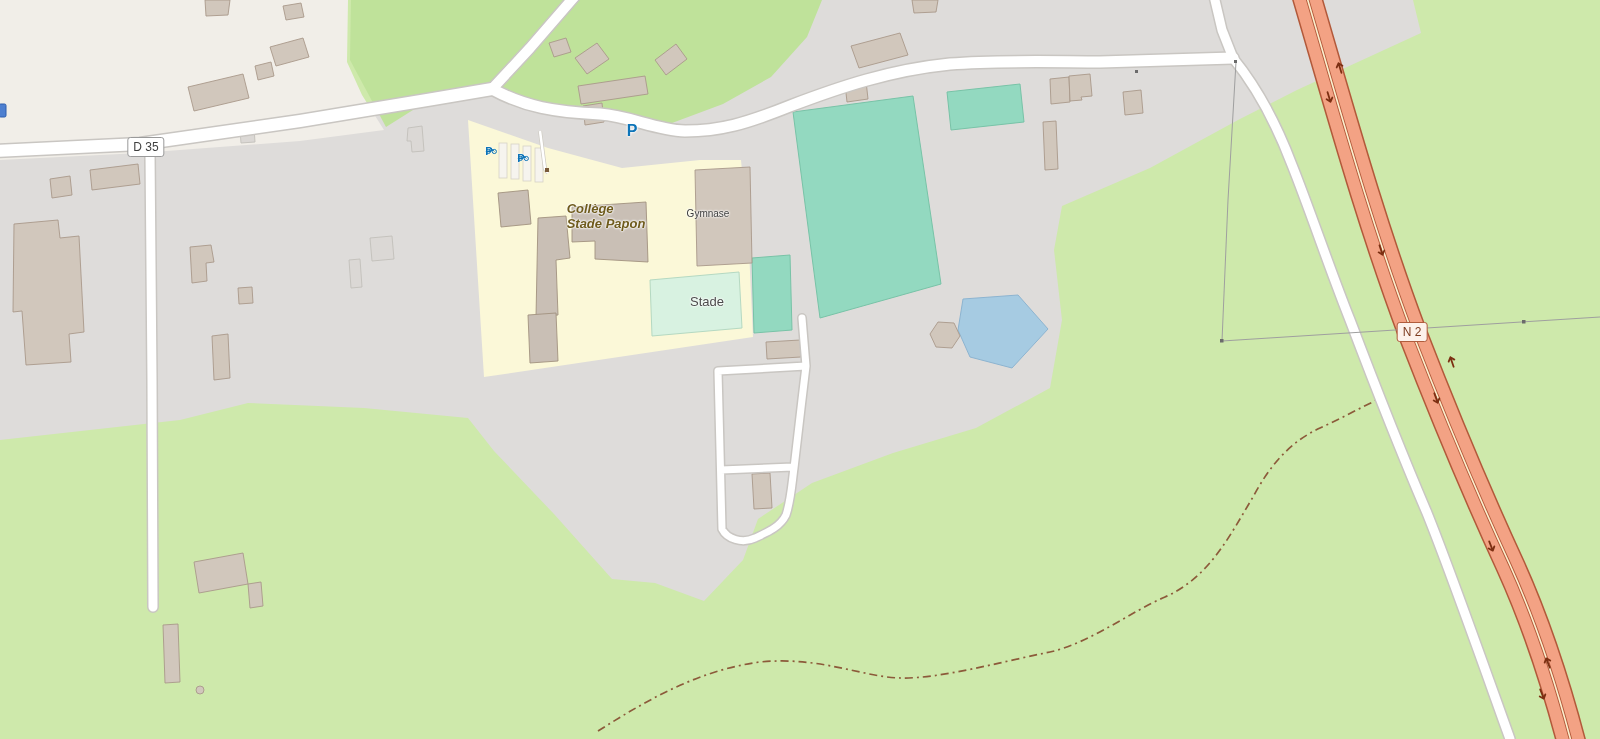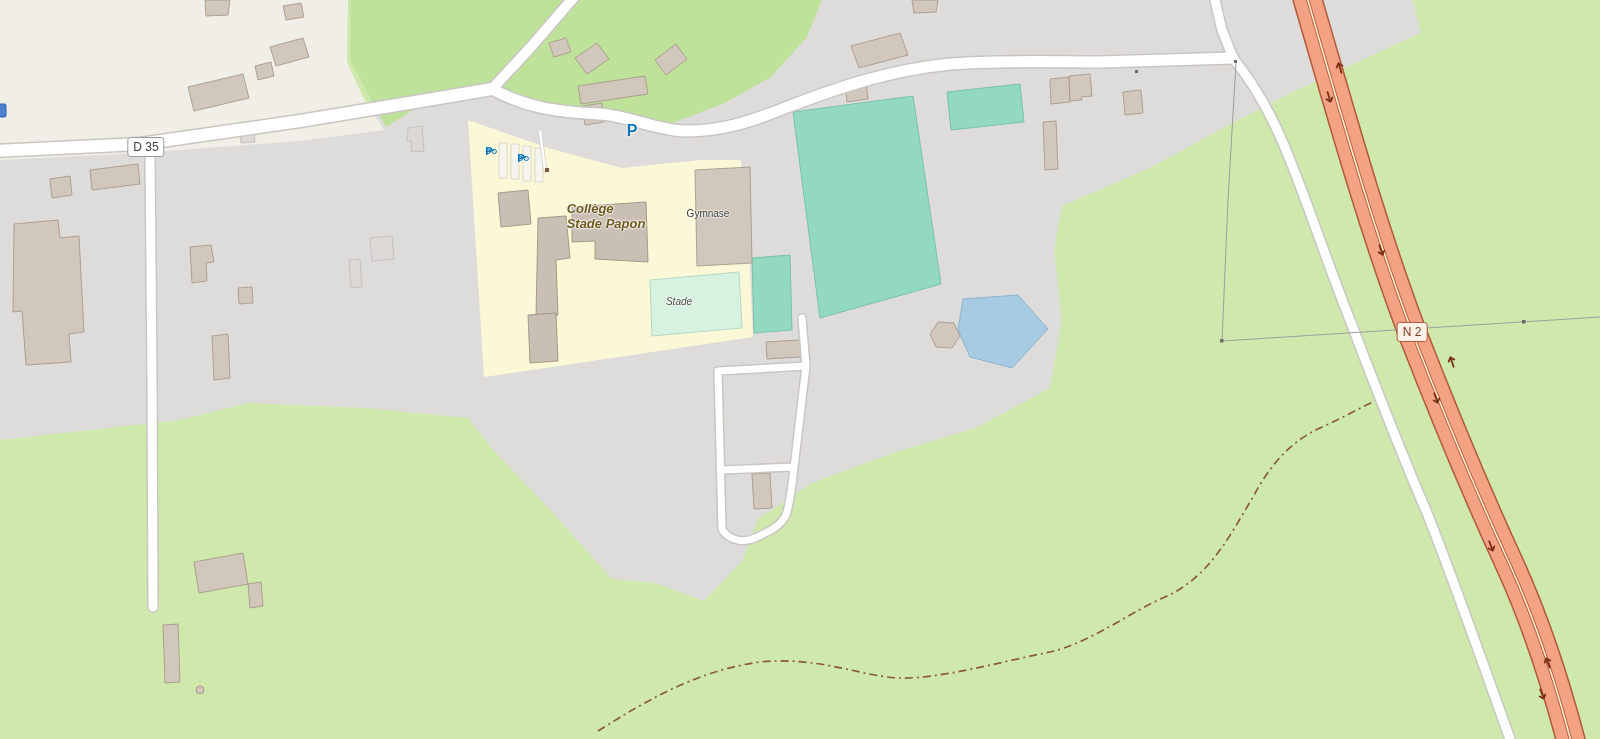--- a/index.html
+++ b/index.html
@@ -42,21 +42,21 @@
        text-shadow:0 0 2px #fff,0 0 2px #fff,0 0 3px #fff;pointer-events:none;}
   .refbox{position:absolute;transform:translate(-50%,-50%);border-radius:3px;
        font-size:12px;line-height:1;padding:3px 5px;white-space:nowrap;}
   .d35{background:#fff;border:1px solid var(--ref-box-border,#9a9a9a);color:#3f3f3f;}
   .n7 {background:var(--n7-box-bg,#fdf1ea);border:1.2px solid var(--n7-box-border,#b05c3c);
        color:var(--n7-box-text,#7c3a1d);}
   .pbig{color:var(--parking-blue,#0d74b8);font-size:16px;font-weight:bold;}
   .college{color:var(--school-label,#6f5b1d);font-size:13px;font-style:italic;font-weight:600;
        text-align:left;line-height:1.15;}
   .gymnase{color:var(--label-dark,#3c3c3c);font-size:10px;}
-  .stade{color:#4b4b4b;font-size:10px;font-style:italic;}
+  .stade{color:#4b4b4b;font-size:13px;margin-left:28px;}
   .bp{position:absolute;transform:translate(-50%,-50%);display:flex;align-items:flex-end;
       color:var(--parking-blue,#0d74b8);text-shadow:0 0 2px #fff,0 0 2px #fff;}
   .bp b{font-size:11px;line-height:1;}
 </style>
 </head>
 <body>
 
 <div id="map">
   <svg width="1600" height="739" viewBox="0 0 1600 739">
 

